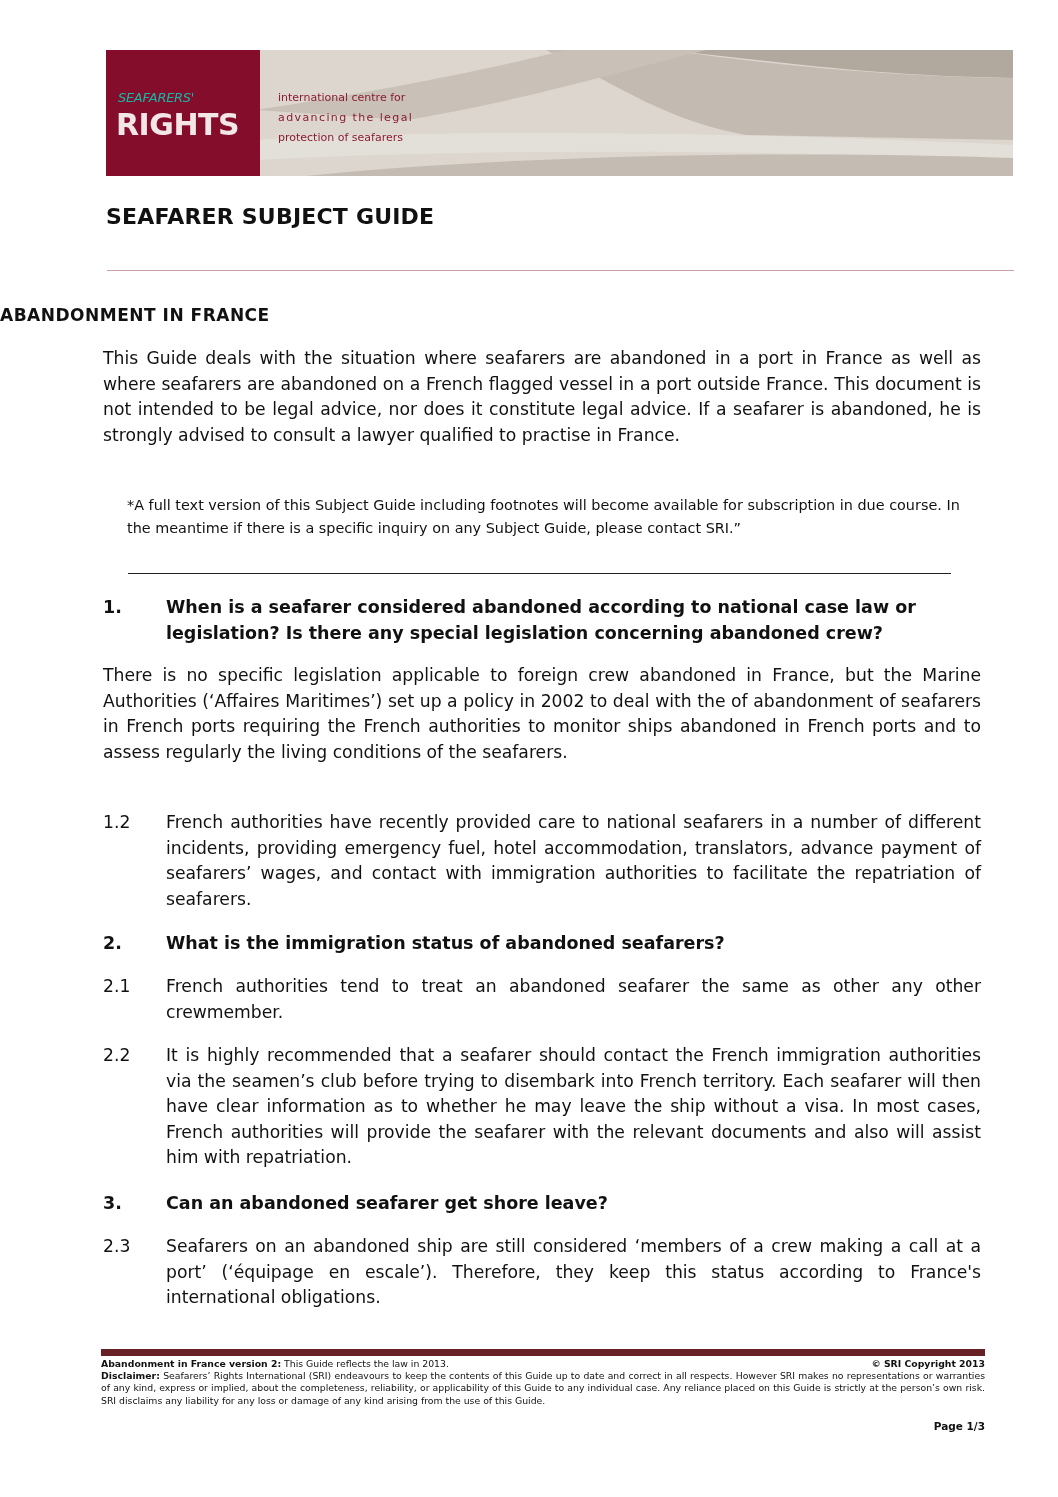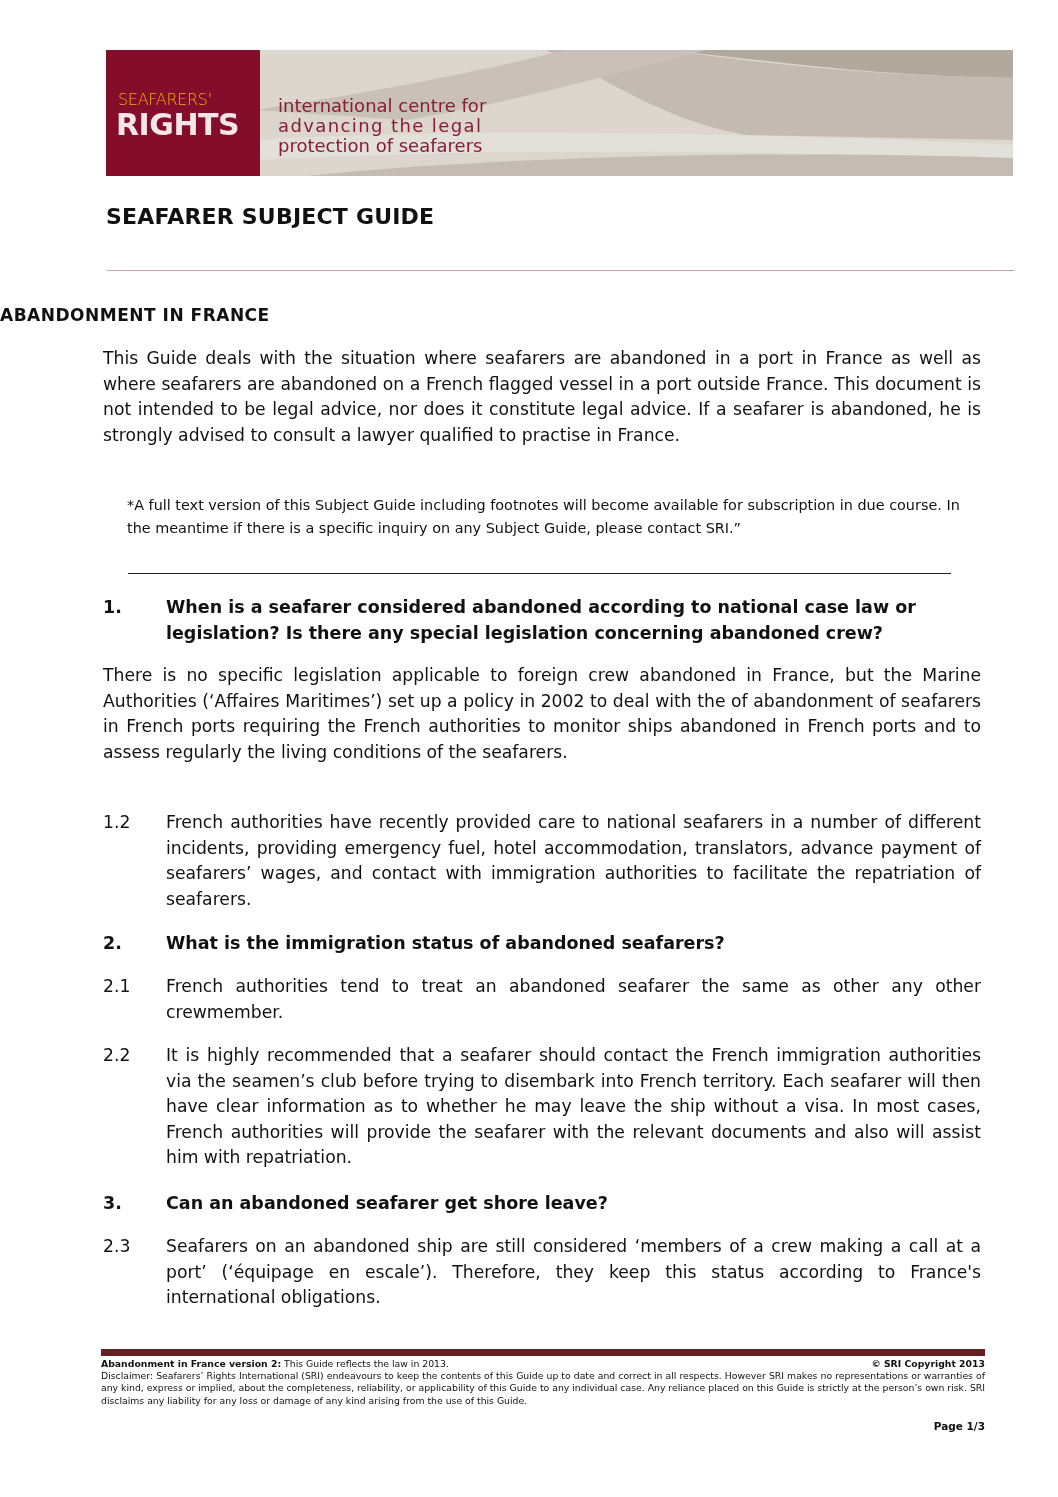--- a/index.html
+++ b/index.html
@@ -5,25 +5,25 @@
   html, body { margin: 0; padding: 0; background: #ffffff; }
   body { width: 1058px; height: 1497px; position: relative; overflow: hidden;
          font-family: "DejaVu Sans", sans-serif; color: #111; }
 
   
   .banner { position: absolute; left: 106px; top: 50px; width: 907px; height: 126px;
             background: #d9d3cc; overflow: hidden; }
   .banner svg.waves { position: absolute; left: 0; top: 0; width: 100%; height: 100%; }
   .logo-box { position: absolute; left: 0; top: 0; width: 154px; height: 126px; background: #850d2c; }
   .logo-line1 { position: absolute; left: 12px; top: 40px; font-family: "DejaVu Sans", sans-serif;
-                color: #eab308; font-size: 16px; letter-spacing: -0.3px; font-weight: 300; }
+                color: #14b8a6; font-size: 13px; letter-spacing: -0.3px; font-weight: 300; font-style: italic; }
   .logo-line2 { position: absolute; left: 10px; top: 57px; font-family: "DejaVu Sans", sans-serif;
                 color: #f2e6e6; font-size: 30px; letter-spacing: -0.5px; font-weight: 700; }
   .tagline { position: absolute; left: 172px; top: 38px; color: #8a1c33;
-             font-family: "DejaVu Sans", sans-serif; font-size: 18px; line-height: 20px; margin-top: 8px; }
+             font-family: "DejaVu Sans", sans-serif; font-size: 11px; line-height: 20px; }
   .tagline div:nth-child(2) { letter-spacing: 1.4px; }
 
   
   .subject-guide { position: absolute; left: 106px; top: 204px; font-size: 22px; font-weight: bold;
                    letter-spacing: 0.2px; }
   .rule-pink { position: absolute; left: 107px; top: 270px; width: 907px; height: 1px; background: #c9a0a8; }
   .doc-title { position: absolute; left: 0; width: 1058px; top: 305px; 
                font-size: 17px; font-weight: bold; letter-spacing: 0.5px; }
 
   
@@ -40,21 +40,21 @@
   .para { position: absolute; left: 103px; width: 878px; font-size: 17.2px; line-height: 25.6px; display: flex; }
   .para .num { width: 63px; flex: none; }
   .para .txt { flex: 1; text-align: justify; }
 
   
   .footer-bar { position: absolute; left: 101px; top: 1349px; width: 884px; height: 7px; background: #672125; }
   .footer { position: absolute; left: 101px; top: 1358px; width: 884px; font-size: 9.3px; line-height: 12.2px;
             font-weight: bold; color: #111; }
   .footer .row1 { display: flex; justify-content: space-between; gap: 28px; }
   .footer .disclaimer { text-align: justify; font-weight: normal; }
-  .footer .disclaimer b { font-weight: normal; }
+  .footer .disclaimer b { font-weight: bold; }
   .page-num { position: absolute; right: 73px; top: 1420px; font-size: 10.5px; font-weight: bold; }
 </style>
 </head>
 <body>
 
 <div class="banner">
   <svg class="waves" viewBox="0 0 907 126" preserveAspectRatio="none">
     <rect x="0" y="0" width="907" height="126" fill="#dcd6cf"></rect>
     <path d="M150 0 L907 0 L907 28 C760 26 660 10 560 0 Z" fill="#b2a99e"></path>
     <path d="M440 0 C520 40 560 70 640 85 L907 90 L907 28 C760 26 650 12 560 0 Z" fill="#c3bbb1"></path>

